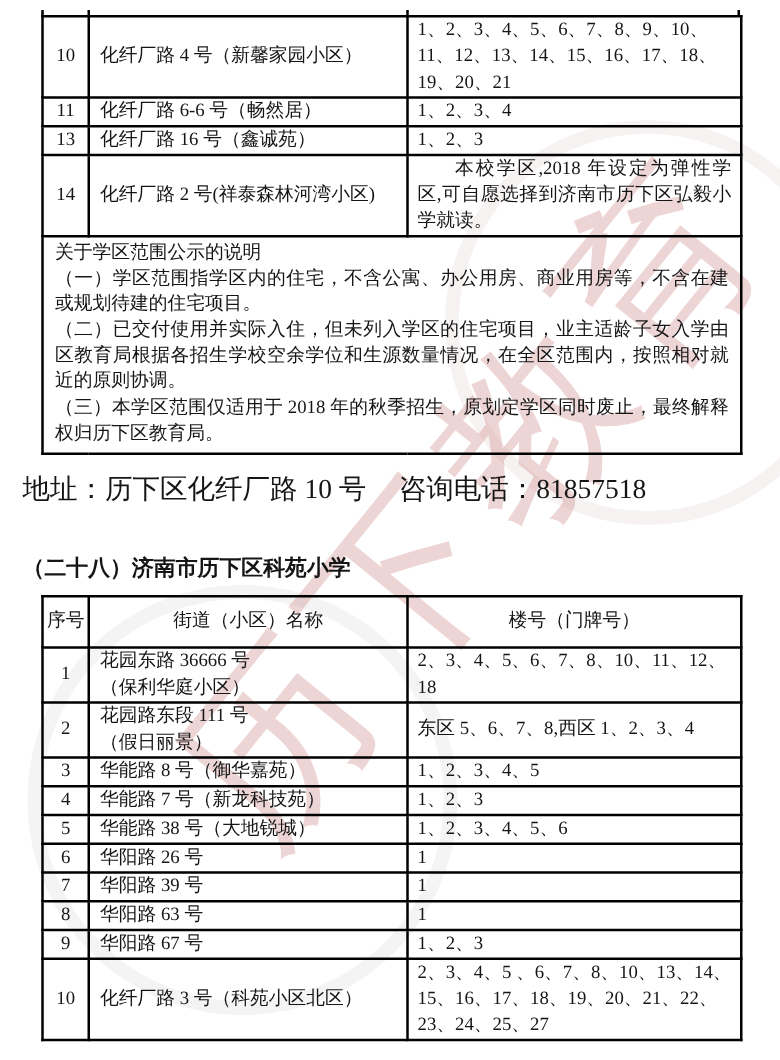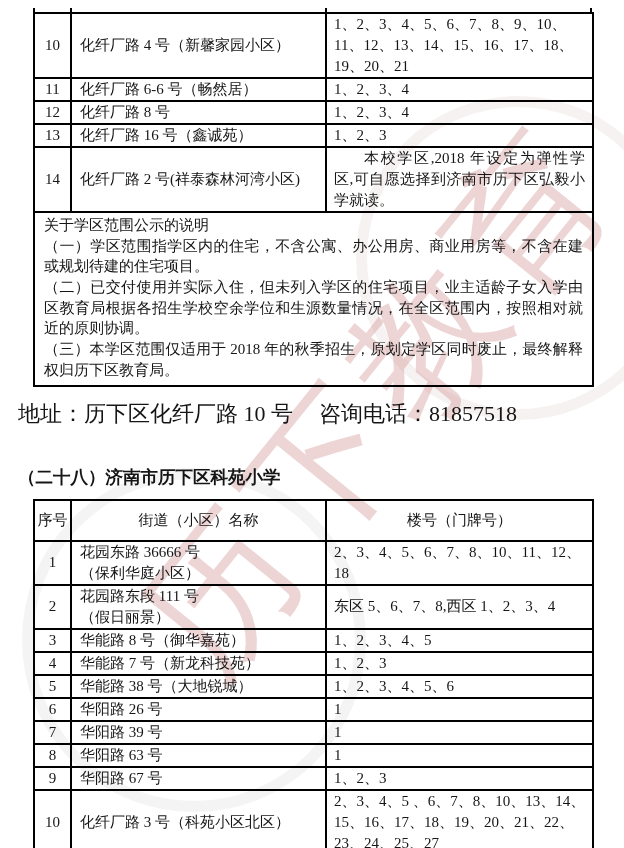--- a/index.html
+++ b/index.html
@@ -90,25 +90,20 @@
         <td class="no">10</td>
         <td class="street">化纤厂路 4 号（新馨家园小区）</td>
         <td class="nums">1、2、3、4、5、6、7、8、9、10、11、12、13、14、15、16、17、18、19、20、21</td>
       </tr>
       <tr>
         <td class="no">11</td>
         <td class="street">化纤厂路 6-6 号（畅然居）</td>
         <td class="nums">1、2、3、4</td>
       </tr>
       <tr>
-        <td class="no">12</td>
-        <td class="street">化纤厂路 8 号</td>
-        <td class="nums">1、2、3、4</td>
-      </tr>
-      <tr>
         <td class="no">13</td>
         <td class="street">化纤厂路 16 号（鑫诚苑）</td>
         <td class="nums">1、2、3</td>
       </tr>
       <tr class="h3s">
         <td class="no">14</td>
         <td class="street">化纤厂路 2 号(祥泰森林河湾小区)</td>
         <td class="nums para">本校学区,2018 年设定为弹性学区,可自愿选择到济南市历下区弘毅小学就读。</td>
       </tr>
       <tr>

